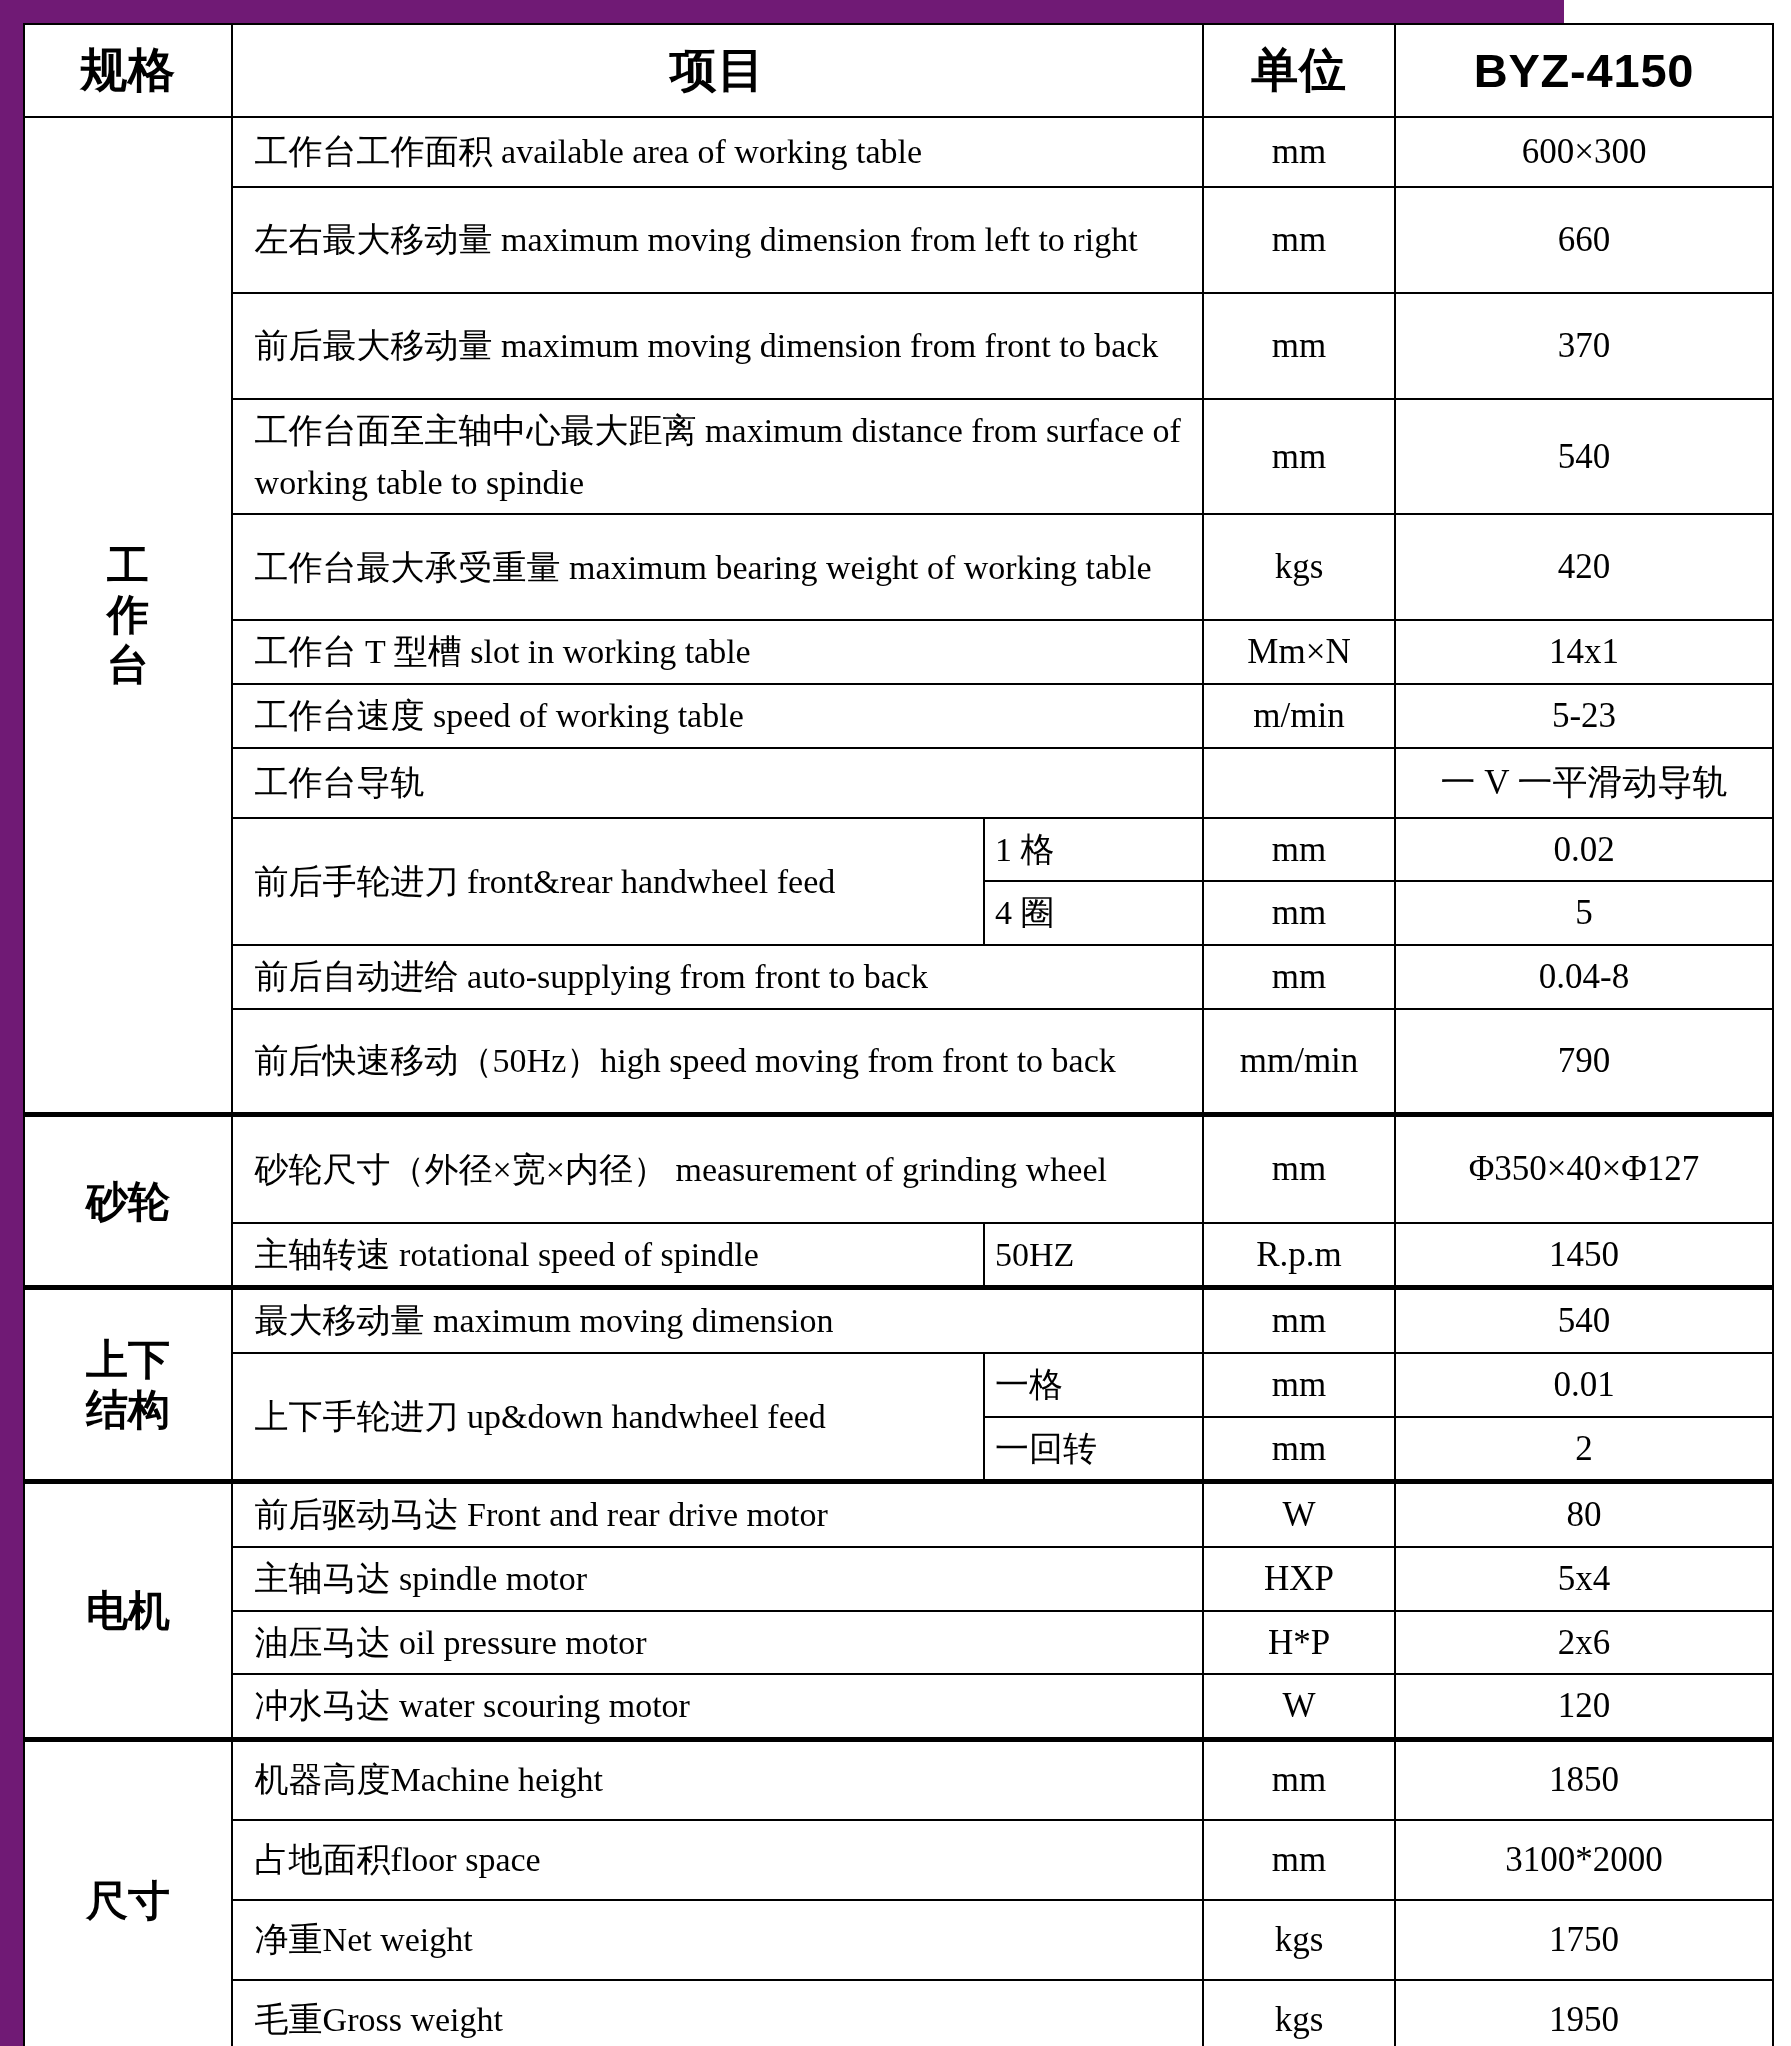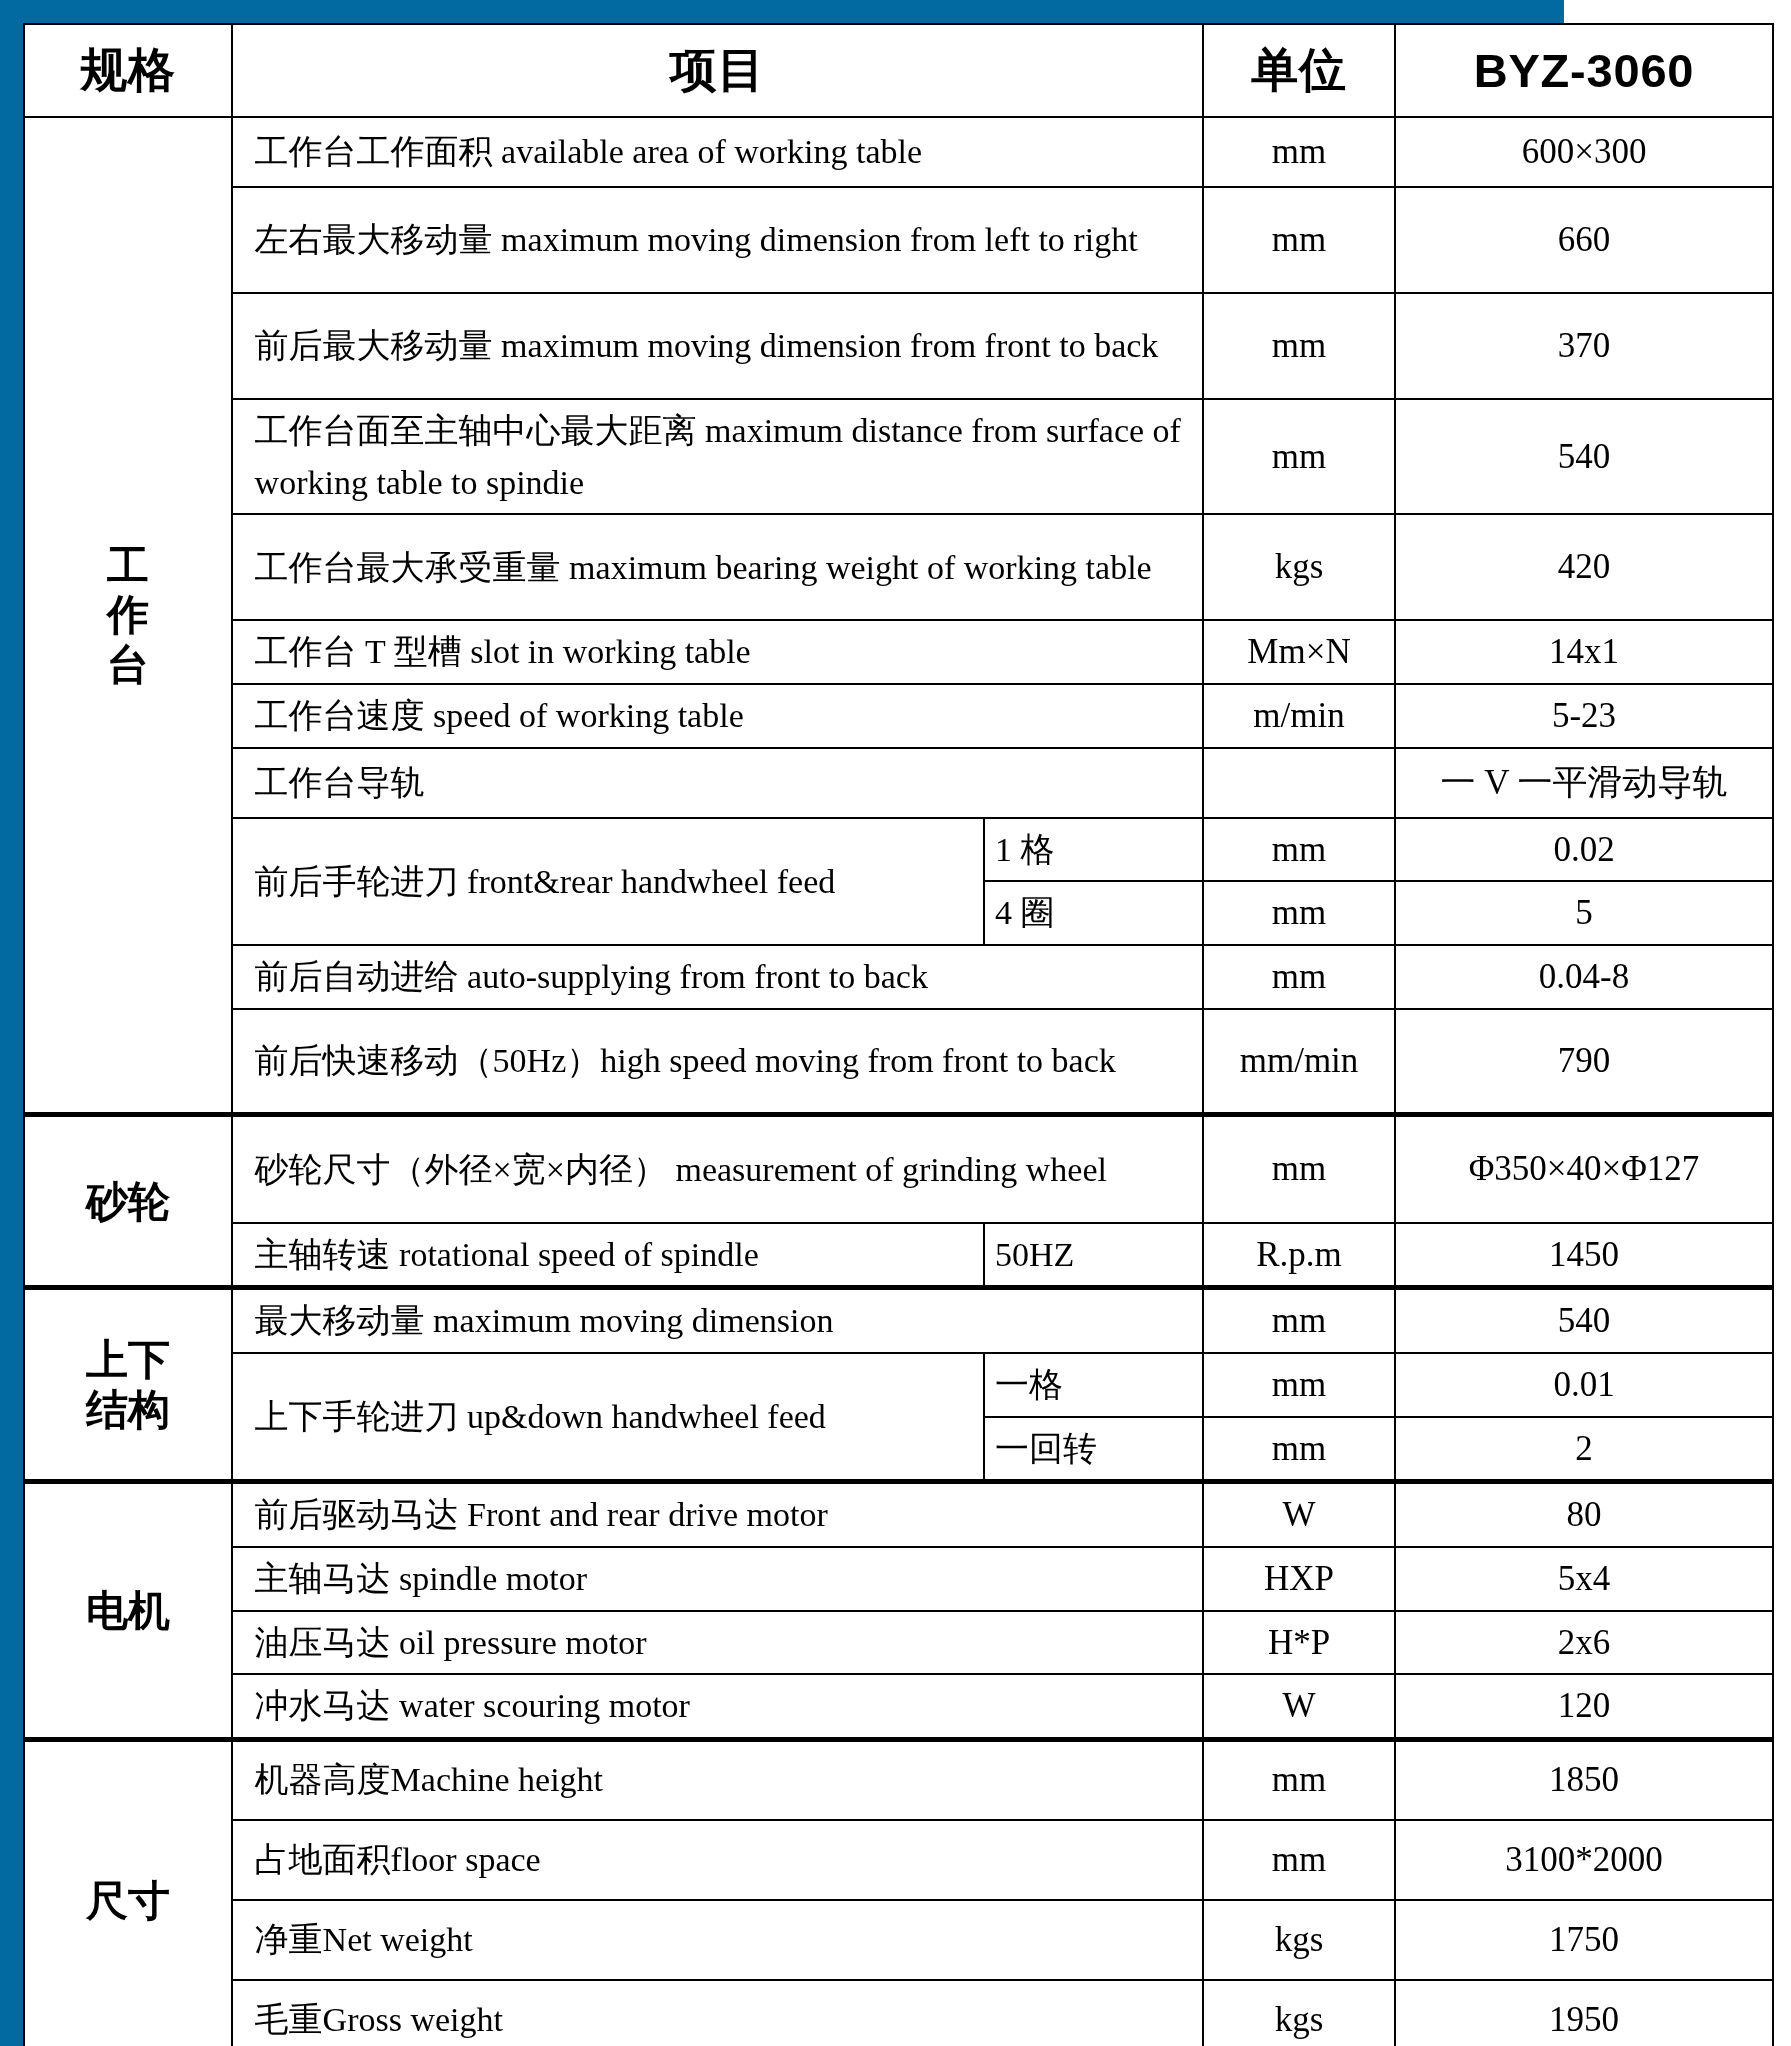--- a/index.html
+++ b/index.html
@@ -1,20 +1,20 @@
 <!DOCTYPE html>
 <html style="font-size:13.3px"><head>
 <meta charset="utf-8">
 <style>
   html, body { margin: 0; padding: 0; background: #ffffff; }
   .page {
     position: relative;
     width: 1564px;
     height: 2046px;
-    background: #0369a1;
+    background: #701a75;
     box-sizing: border-box;
     padding: 23px 0 0 23px;
     color: #000;
     font-family: "Liberation Serif", "DejaVu Serif", serif;
   }
   table.spec {
     border-collapse: collapse;
     table-layout: fixed;
     width: 1749px;
     background: #fff;
@@ -81,21 +81,21 @@
         <col class="c-item">
         <col class="c-sub">
         <col class="c-unit">
         <col class="c-val">
     </colgroup>
     <thead>
       <tr class="header-row">
         <th>规格</th>
         <th colspan="2">项目</th>
         <th>单位</th>
-        <th>BYZ-3060</th>
+        <th>BYZ-4150</th>
       </tr>
     </thead>
     <tbody>
 
       <tr class="rh-c">
         <td class="cat" rowspan="12">工
 作
 台</td>
         <td class="item" colspan="2">工作台工作面积 available area of working table</td>
         <td class="unit">mm</td>

